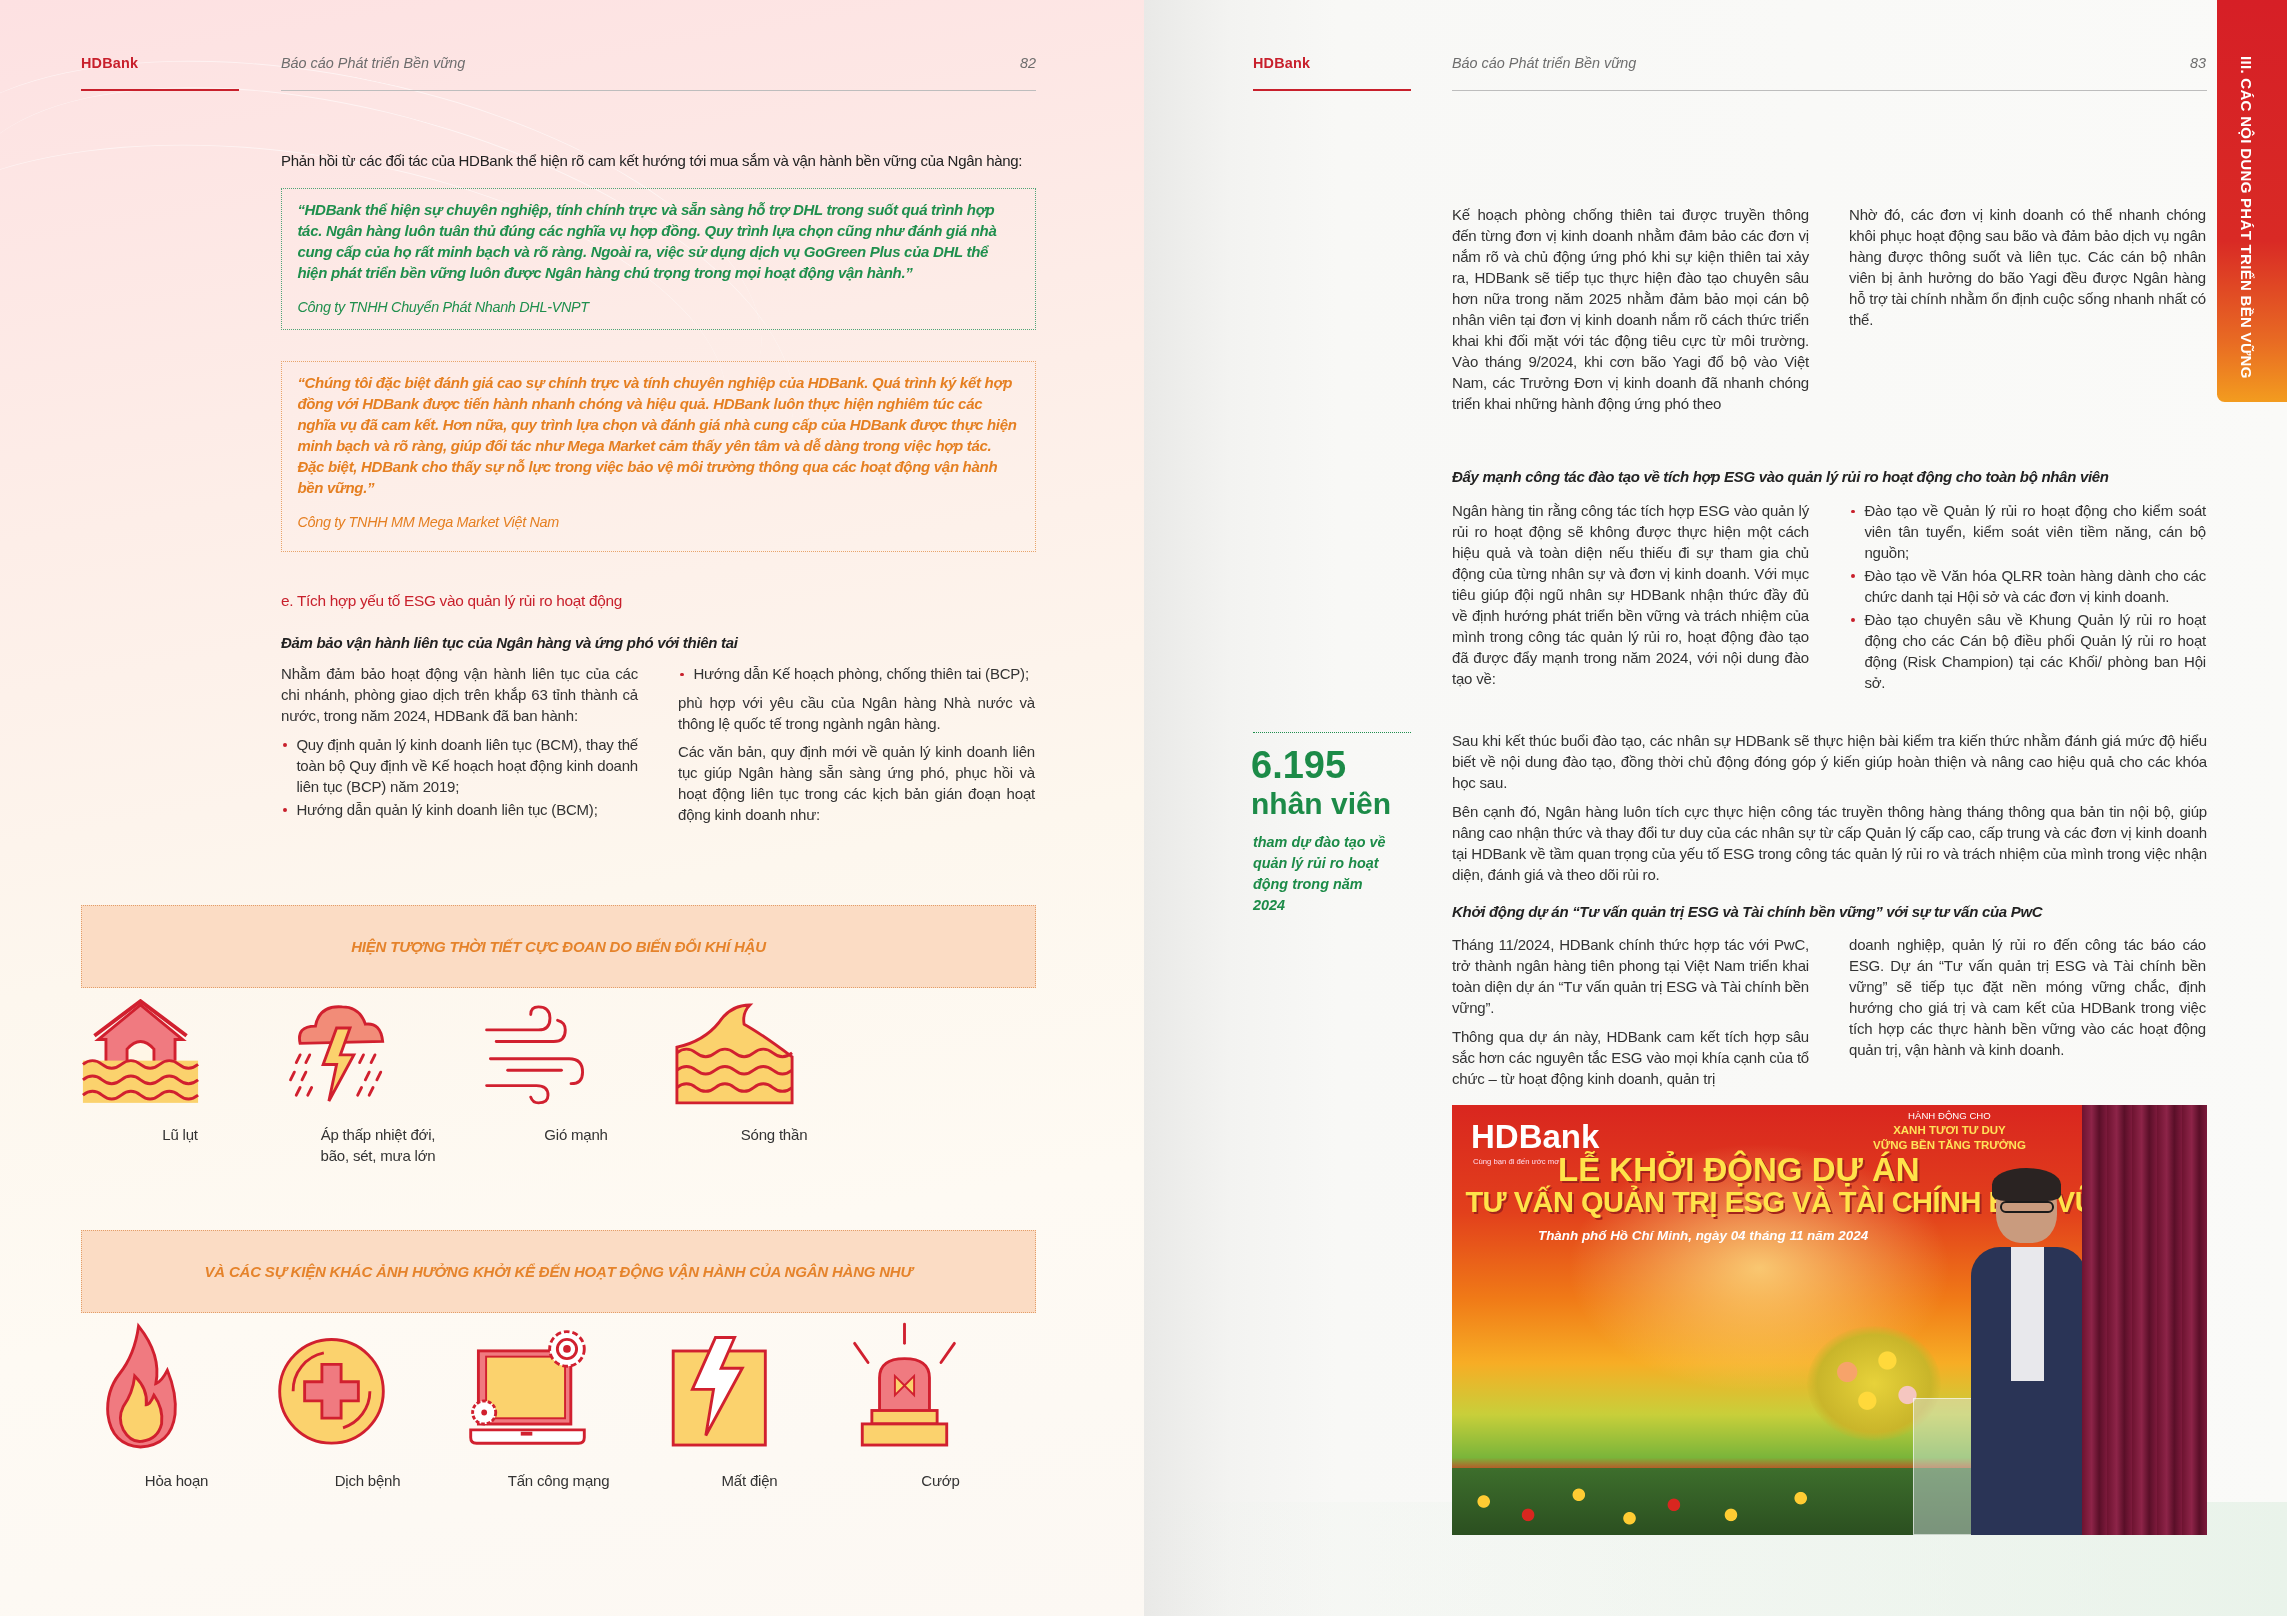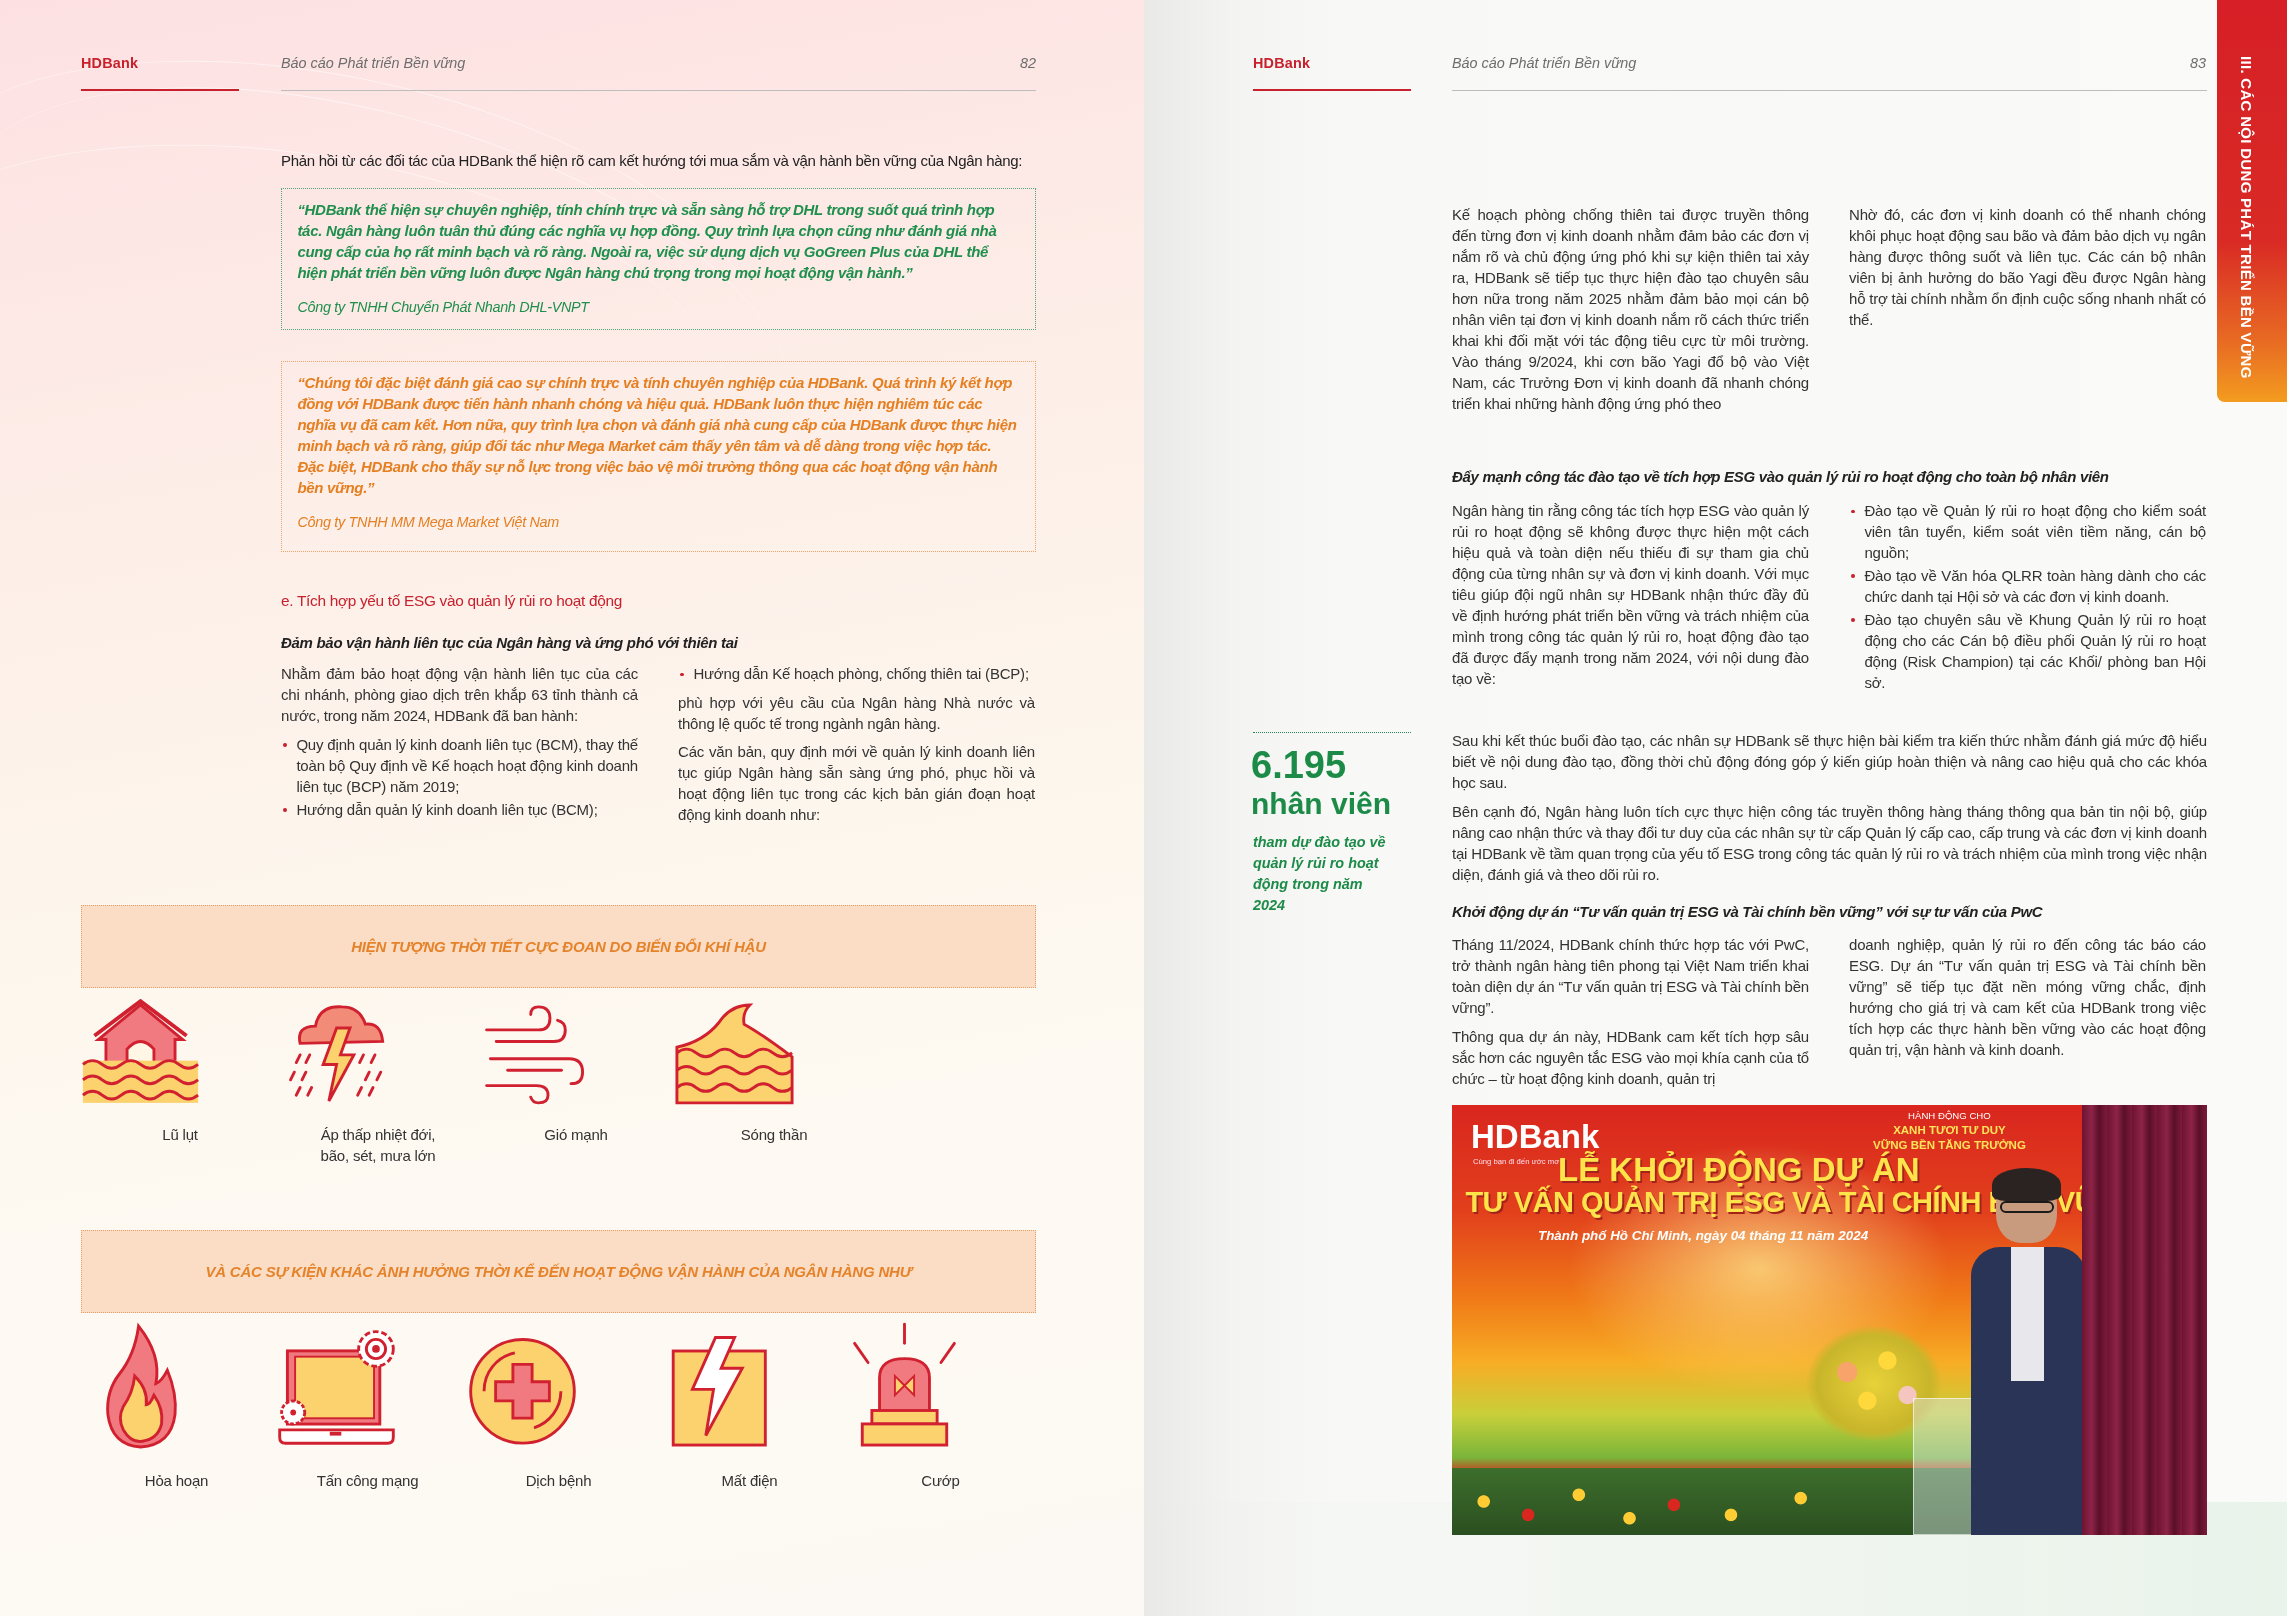--- a/index.html
+++ b/index.html
@@ -280,30 +280,40 @@
           <path d="M2,50 Q30,44 46,24 Q58,6 78,6 Q70,14 72,26 Q90,36 122,60 L122,108 L2,108 Z" fill="#fbd26d" stroke="#d1202f" stroke-width="3"></path>
           <path d="M2,56 q10,-8 20,0 t20,0 t20,0 t20,0 t20,0 t20,0" fill="none" stroke="#d1202f" stroke-width="3"></path>
           <path d="M2,74 q10,-8 20,0 t20,0 t20,0 t20,0 t20,0 t20,0" fill="none" stroke="#d1202f" stroke-width="3"></path>
           <path d="M2,92 q10,-8 20,0 t20,0 t20,0 t20,0 t20,0 t20,0" fill="none" stroke="#d1202f" stroke-width="3"></path>
         </svg>
         <div class="icon-label">Sóng thần</div>
       </div>
 
     </div>
 
-    <div class="banner" style="top:1230px;">VÀ CÁC SỰ KIỆN KHÁC ẢNH HƯỞNG THỜI KỂ ĐẾN HOẠT ĐỘNG VẬN HÀNH CỦA NGÂN HÀNG NHƯ</div>
+    <div class="banner" style="top:1230px;">VÀ CÁC SỰ KIỆN KHÁC ẢNH HƯỞNG KHỞI KỂ ĐẾN HOẠT ĐỘNG VẬN HÀNH CỦA NGÂN HÀNG NHƯ</div>
 
     <div class="icon-row" style="top:1322px;">
 
       <div class="icon-cell">
         <svg width="119" height="129" viewBox="0 0 124 134">
           <path d="M60,4 Q56,34 40,54 Q26,72 28,96 Q32,128 62,130 Q94,128 98,96 Q100,74 90,50 Q84,62 78,64 Q84,34 60,4 Z" fill="#f07a80" stroke="#d1202f" stroke-width="3"></path>
           <path d="M56,56 Q54,74 44,88 Q38,100 44,112 Q52,126 64,124 Q80,122 84,106 Q86,90 76,76 Q72,86 68,86 Q70,70 56,56 Z" fill="#fbd26d" stroke="#d1202f" stroke-width="3"></path>
         </svg>
         <div class="icon-label">Hỏa hoạn</div>
+      </div>
+
+      <div class="icon-cell">
+        <svg width="119" height="129" viewBox="0 0 124 134">
+          <circle cx="62" cy="72" r="54" fill="#fbd26d" stroke="#d1202f" stroke-width="3"></circle>
+          <path d="M22,72 A40,40 0 0 1 54,32" fill="none" stroke="#d1202f" stroke-width="3"></path>
+          <path d="M102,72 A40,40 0 0 1 74,110" fill="none" stroke="#d1202f" stroke-width="3"></path>
+          <path d="M52,44 H72 V62 H90 V82 H72 V100 H52 V82 H34 V62 H52 Z" fill="#f07a80" stroke="#d1202f" stroke-width="3"></path>
+        </svg>
+        <div class="icon-label">Dịch bệnh</div>
       </div>
 
       <div class="icon-cell">
         <svg width="129" height="129" viewBox="0 0 134 134">
           <rect x="16" y="30" width="96" height="76" fill="#f07a80" stroke="#d1202f" stroke-width="3"></rect>
           <rect x="24" y="36" width="82" height="64" fill="#fbd26d" stroke="#d1202f" stroke-width="2"></rect>
           <path d="M8,112 H126 V120 Q126,126 120,126 H14 Q8,126 8,120 Z" fill="#fff" stroke="#d1202f" stroke-width="3"></path>
           <rect x="60" y="114" width="12" height="4" fill="#d1202f"></rect>
           <g transform="translate(108,28)">
             <circle r="18" fill="#fff" stroke="#d1202f" stroke-width="3" stroke-dasharray="6 3"></circle>
@@ -313,30 +323,20 @@
           <g transform="translate(22,94)">
             <circle r="12" fill="#fff" stroke="#d1202f" stroke-width="3" stroke-dasharray="4 2"></circle>
             <circle r="3" fill="#d1202f"></circle>
           </g>
         </svg>
         <div class="icon-label">Tấn công mạng</div>
       </div>
 
       <div class="icon-cell">
         <svg width="119" height="129" viewBox="0 0 124 134">
-          <circle cx="62" cy="72" r="54" fill="#fbd26d" stroke="#d1202f" stroke-width="3"></circle>
-          <path d="M22,72 A40,40 0 0 1 54,32" fill="none" stroke="#d1202f" stroke-width="3"></path>
-          <path d="M102,72 A40,40 0 0 1 74,110" fill="none" stroke="#d1202f" stroke-width="3"></path>
-          <path d="M52,44 H72 V62 H90 V82 H72 V100 H52 V82 H34 V62 H52 Z" fill="#f07a80" stroke="#d1202f" stroke-width="3"></path>
-        </svg>
-        <div class="icon-label">Dịch bệnh</div>
-      </div>
-
-      <div class="icon-cell">
-        <svg width="119" height="129" viewBox="0 0 124 134">
           <rect x="20" y="30" width="96" height="98" fill="#fbd26d" stroke="#d1202f" stroke-width="3"></rect>
           <polygon points="64,16 40,70 62,70 54,118 92,48 70,48 84,16" fill="#fff" stroke="#d1202f" stroke-width="3"></polygon>
         </svg>
         <div class="icon-label">Mất điện</div>
       </div>
 
       <div class="icon-cell">
         <svg width="119" height="129" viewBox="0 0 124 134">
           <g stroke="#d1202f" stroke-width="3" stroke-linecap="round">
             <line x1="62" y1="2" x2="62" y2="22"></line>

